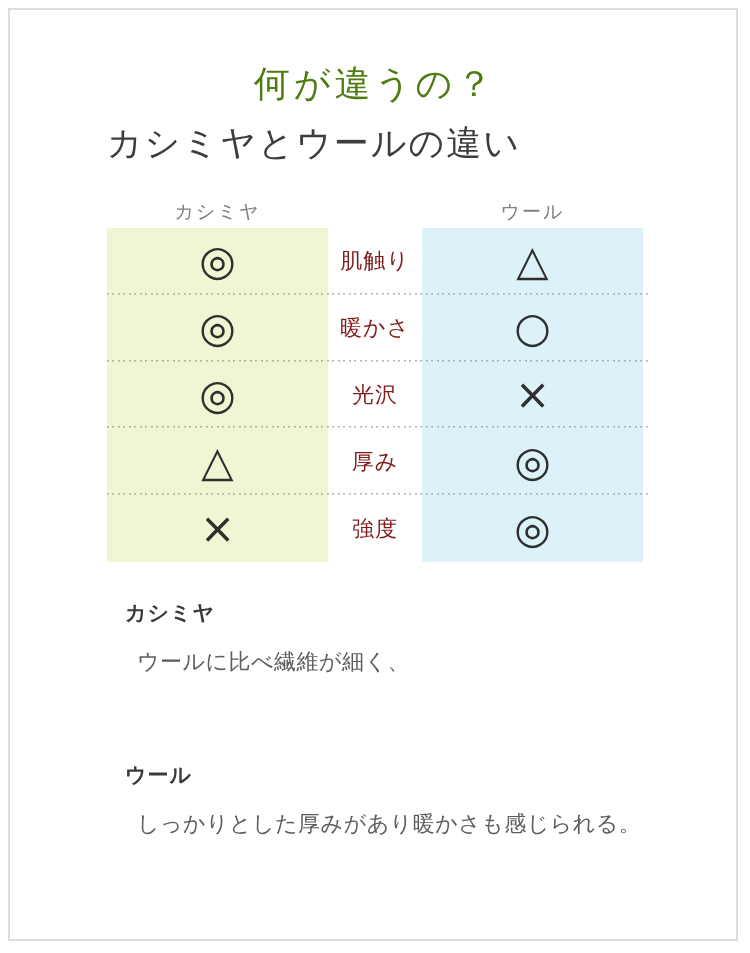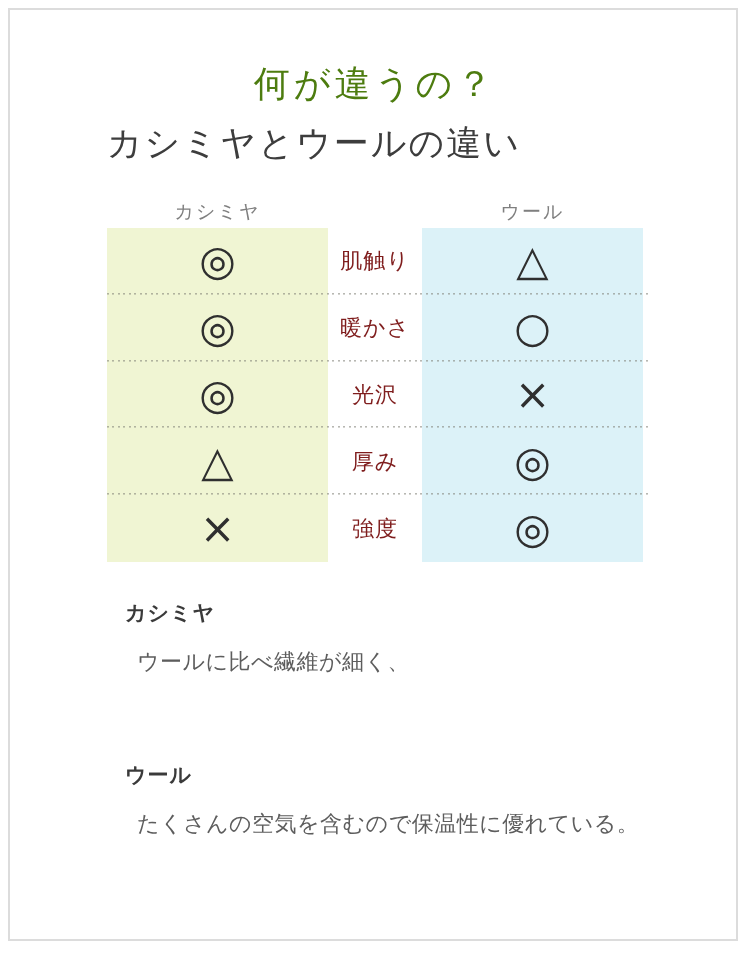--- a/index.html
+++ b/index.html
@@ -108,14 +108,14 @@
   </div>
 </div>
 
 <div class="section cashmere">
   <div class="heading">カシミヤ</div>
   <p class="line">ウールに比べ繊維が細く、</p>
 </div>
 
 <div class="section wool">
   <div class="heading">ウール</div>
-  <p class="line">たくさんの空気を含むので保温性に優れている。</p>
+  <p class="line">しっかりとした厚みがあり暖かさも感じられる。</p>
 </div>
 
 </body></html>

